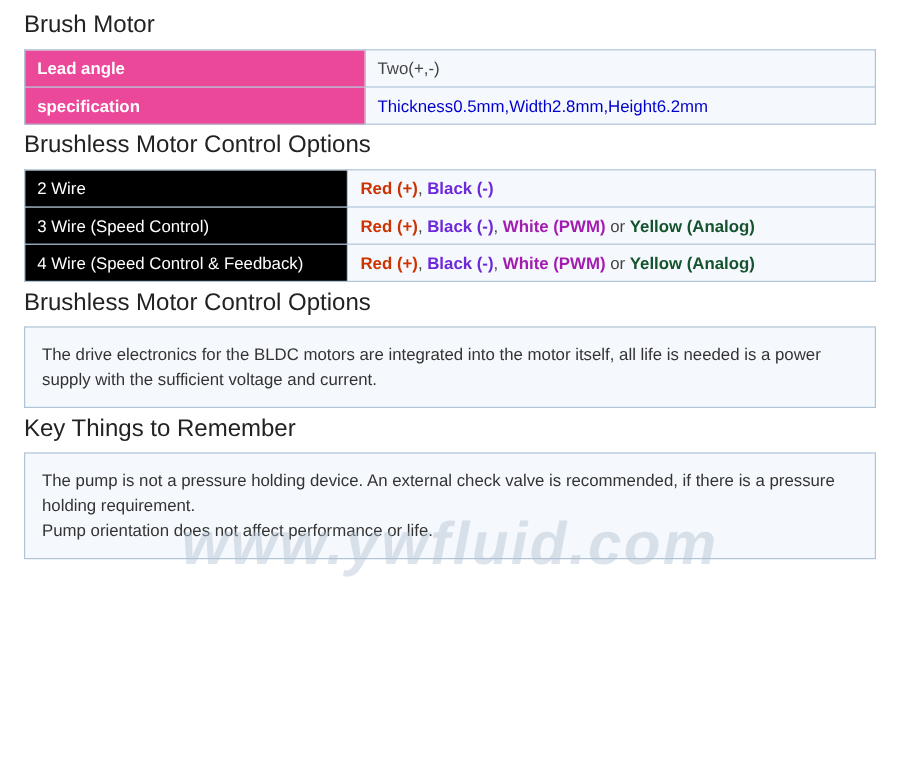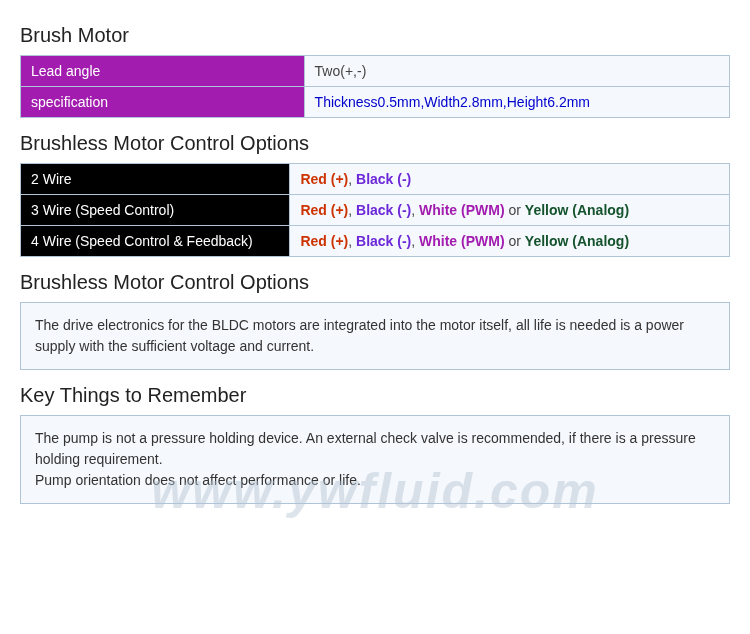--- a/index.html
+++ b/index.html
@@ -14,38 +14,37 @@
       overflow: hidden;
     }
     .page-container {
       padding: 10px 20px 20px 20px;
       position: relative;
     }
     .section-title {
       font-size: 20px;
       font-weight: normal;
       color: #222;
-      margin-top: 14px;
       margin-bottom: 8px;
       font-family: Arial, sans-serif;
     }
     table {
       width: 100%;
       border-collapse: collapse;
       margin-bottom: 6px;
     }
     table td {
       border: 1px solid #b0c4d8;
       padding: 7px 10px;
       vertical-align: middle;
     }
     .label-cell {
-      background-color: #a21caf;
+      background-color: #ec4899;
       color: #ffffff;
-      font-weight: normal;
+      font-weight: bold;
       width: 40%;
     }
     .label-cell-wide {
       background-color: #000000;
       color: #ffffff;
       font-weight: normal;
       width: 38%;
     }
     .value-cell {
       background-color: #f5f8fc;

